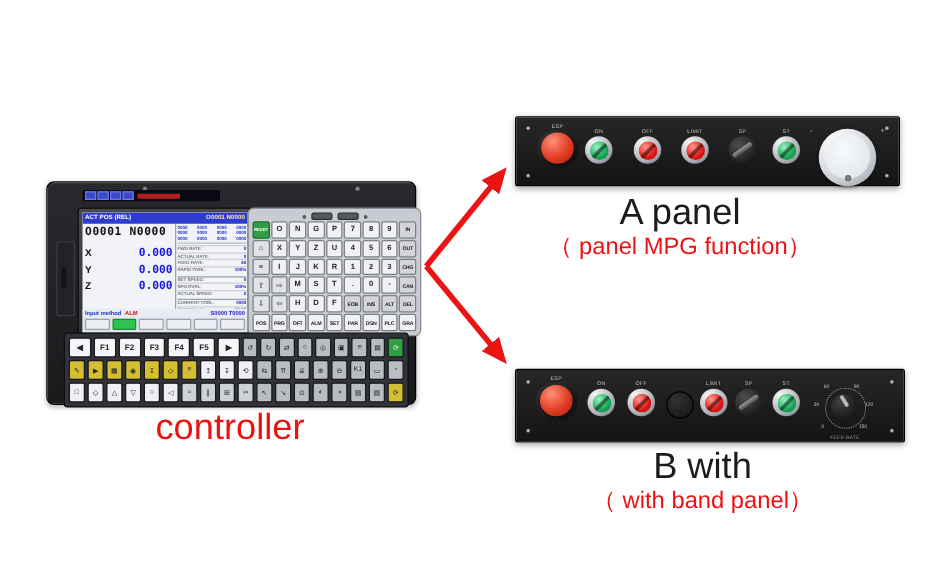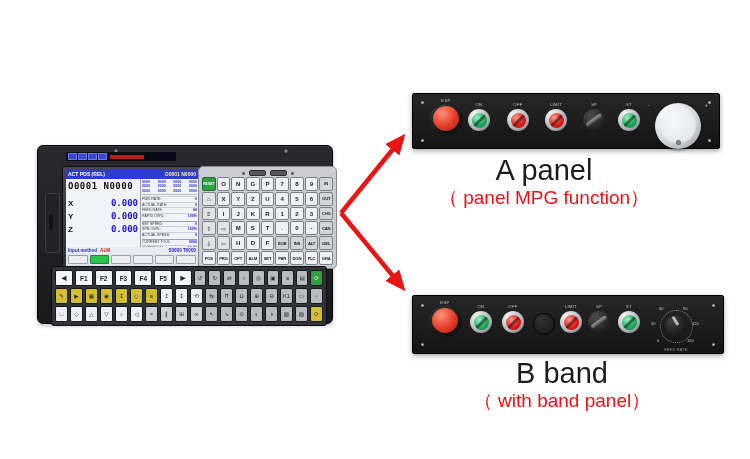--- a/index.html
+++ b/index.html
@@ -400,20 +400,21 @@
           <div class="kb-key gray" style="flex: 1 1 0%;">⊙</div>
           <div class="kb-key gray" style="flex: 1 1 0%;">◐</div>
           <div class="kb-key gray" style="flex: 1 1 0%;">◑</div>
           <div class="kb-key gray" style="flex: 1 1 0%;">▧</div>
           <div class="kb-key gray" style="flex: 1 1 0%;">▨</div>
           <div class="kb-key yellow" style="flex: 1 1 0%;">⟳</div>
         </div>
       </div>
   </div>
 
+  <div class="caption" id="caption-controller">controller</div>
 
   <div class="panel" id="panel-a">
     <div class="pscrew" style="left:8px;top:7px;"></div>
     <div class="pscrew" style="left:295px;top:7px;"></div>
     <div class="pscrew" style="left:8px;top:45px;"></div>
     <div class="pscrew" style="left:295px;top:45px;"></div>
   <div class="comp" style="left: 33px; top: 4px;">
         <div class="comp-label">ESP</div>
         <div class="estop">
           <div class="estop-base"></div>
@@ -522,21 +523,21 @@
           <div class="band-num" style="left: -3px; top: 15px;">30</div>
           <div class="band-num" style="left: 5px; top: 0px;">60</div>
           <div class="band-num" style="left: 29px; top: 0px;">90</div>
           <div class="band-num" style="left: 38px; top: 15px;">120</div>
           <div class="band-num" style="left: 33px; top: 32px;">150</div>
         </div>
         <div class="band-cap">FEED RATE</div>
       </div>
     </div>
   <div class="caption" id="caption-b">
-    <div class="cap-title">B band</div>
+    <div class="cap-title">B with</div>
     <div class="cap-sub">（ with band panel）</div>
   </div>
 
   <svg id="arrows" width="750" height="459">
     <defs>
       <marker id="ah" markerWidth="4.6" markerHeight="4" refX="3.4" refY="2" orient="auto">
         <path d="M0,0 L4.6,2 L0,4 z" fill="#ec1313"></path>
       </marker>
     </defs>
     <line x1="341" y1="213" x2="402" y2="138" stroke="#ec1313" stroke-width="4.5" marker-end="url(#ah)"></line>

